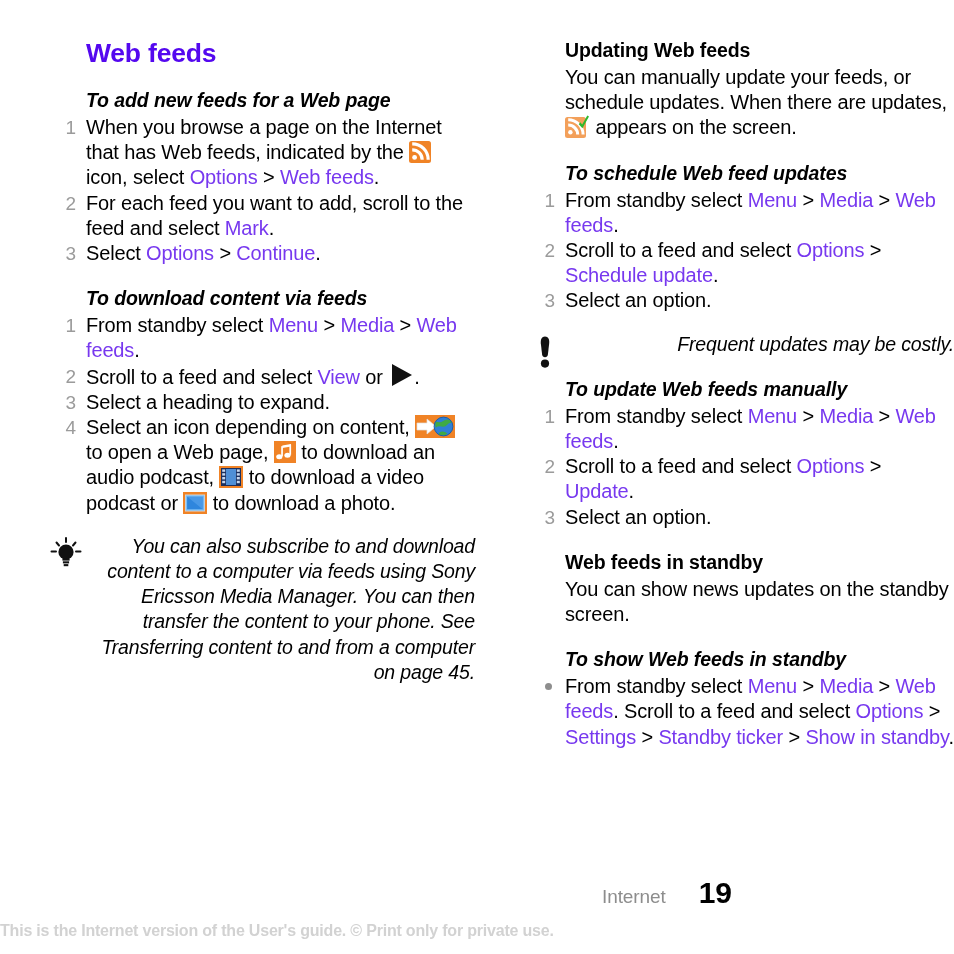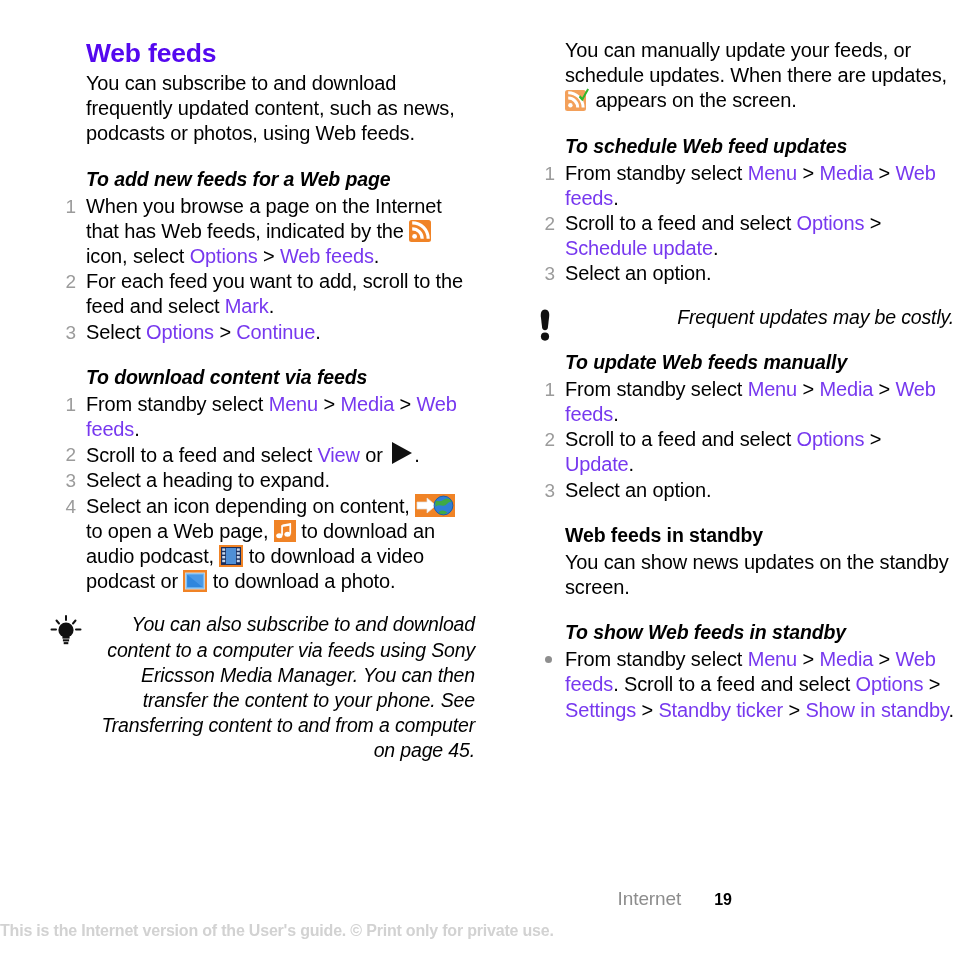--- a/index.html
+++ b/index.html
@@ -137,21 +137,21 @@
     bottom: 44px;
     display: flex;
     align-items: baseline;
   }
   .footer-chapter {
     font-size: 19px;
     color: #8d8d8d;
     letter-spacing: -0.1px;
   }
   .footer-pageno {
-    font-size: 16px;
+    font-size: 30px;
     font-weight: bold;
     color: #000;
     margin-left: 33px;
   }
   .watermark {
     position: absolute;
     left: 0;
     right: 0;
     bottom: 14px;
     text-align: left;
@@ -165,21 +165,20 @@
 <body>
 
 <div class="page">
 
   <div class="columns">
 
     <div class="col col-left">
 
       <h1 class="section-title">Web feeds</h1>
 
-      <p class="body-text">You can subscribe to and download frequently updated content, such as news, podcasts or photos, using Web feeds.</p>
 
       <h2 class="sub-title ital">To add new feeds for a Web page</h2>
       <ol class="steps">
           <li><span class="num">1</span><span>When you browse a page on the Internet that has Web feeds, indicated by the <span class="ico"><svg width="22" height="22" viewBox="0 0 22 22">
                   <rect x="0" y="0" width="22" height="22" rx="2.5" fill="#f08326"></rect>
                   <circle cx="5.6" cy="16.4" r="2.4" fill="#fff"></circle>
                   <path d="M3.2 10.4a8.4 8.4 0 0 1 8.4 8.4h3.2A11.6 11.6 0 0 0 3.2 7.2z" fill="#fff"></path>
                   <path d="M3.2 4.4a14.4 14.4 0 0 1 14.4 14.4h3.2A17.6 17.6 0 0 0 3.2 1.2z" fill="#fff"></path>
                 </svg></span> icon, select <span class="lnk">Options</span> &gt; <span class="lnk">Web feeds</span>.</span></li>
           <li><span class="num">2</span><span>For each feed you want to add, scroll to the feed and select <span class="lnk">Mark</span>.</span></li>
@@ -244,20 +243,21 @@
             <rect x="14.7" y="28.1" width="4.6" height="2.1" fill="#111"></rect>
           </svg>
         </span>
         <span>You can also subscribe to and download content to a computer via feeds using Sony Ericsson Media Manager. You can then transfer the content to your phone. See Transferring content to and from a computer on page 45.</span>
       </div>
 
     </div>
 
     <div class="col col-right">
 
+      <h2 class="sub-title plain" style="margin-top:0;">Updating Web feeds</h2>
       <p class="body-text">You can manually update your feeds, or schedule updates. When there are updates, <span class="ico"><svg width="25" height="23" viewBox="0 0 25 23">
               <rect x="0" y="2" width="21" height="21" rx="2.5" fill="#f3a05a"></rect>
               <circle cx="5.4" cy="17.2" r="2.2" fill="#fff"></circle>
               <path d="M3.2 11.6a8 8 0 0 1 8 8h3A11 11 0 0 0 3.2 8.6z" fill="#fff"></path>
               <path d="M3.2 6.2a13.4 13.4 0 0 1 13.4 13.4h3A16.4 16.4 0 0 0 3.2 3.2z" fill="#fff"></path>
               <path d="M13.8 9.2 L17.4 13.2 L24 1.6 L22.3 0.6 L17.2 9.4 L15.2 7.3 Z" fill="#2eb82e"></path>
             </svg></span> appears on the screen.</p>
 
       <h2 class="sub-title ital">To schedule Web feed updates</h2>
       <ol class="steps">

